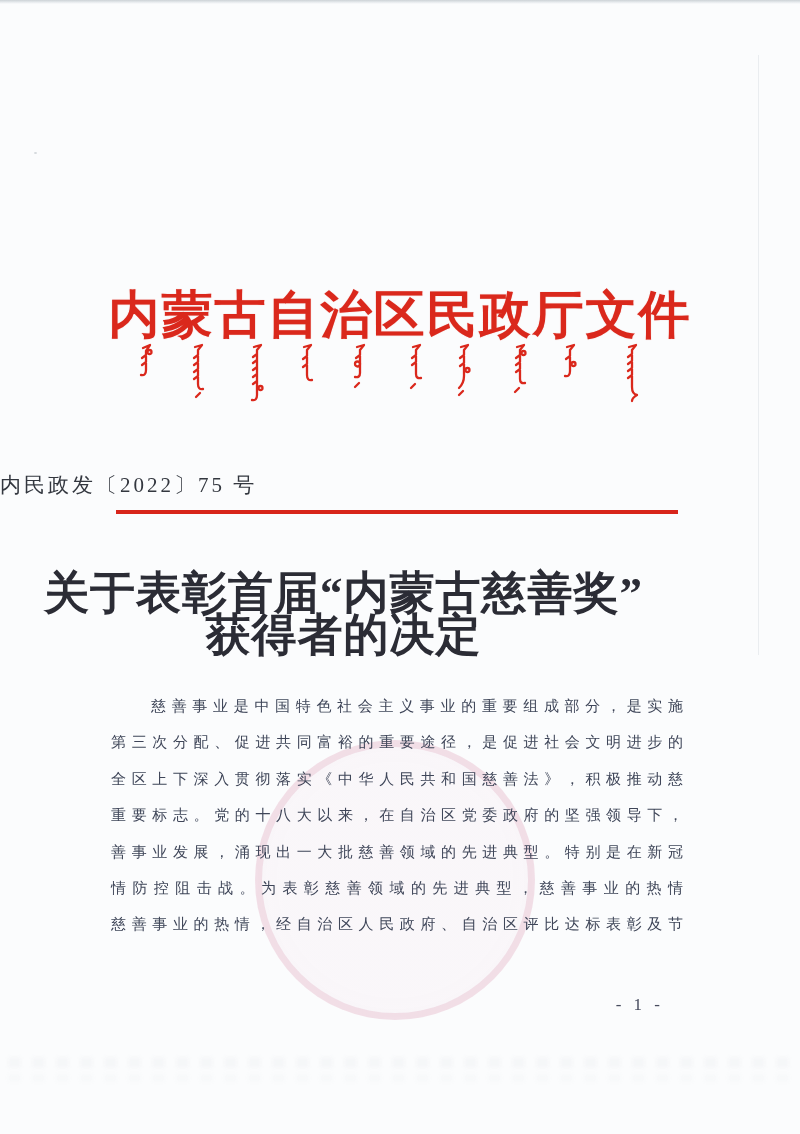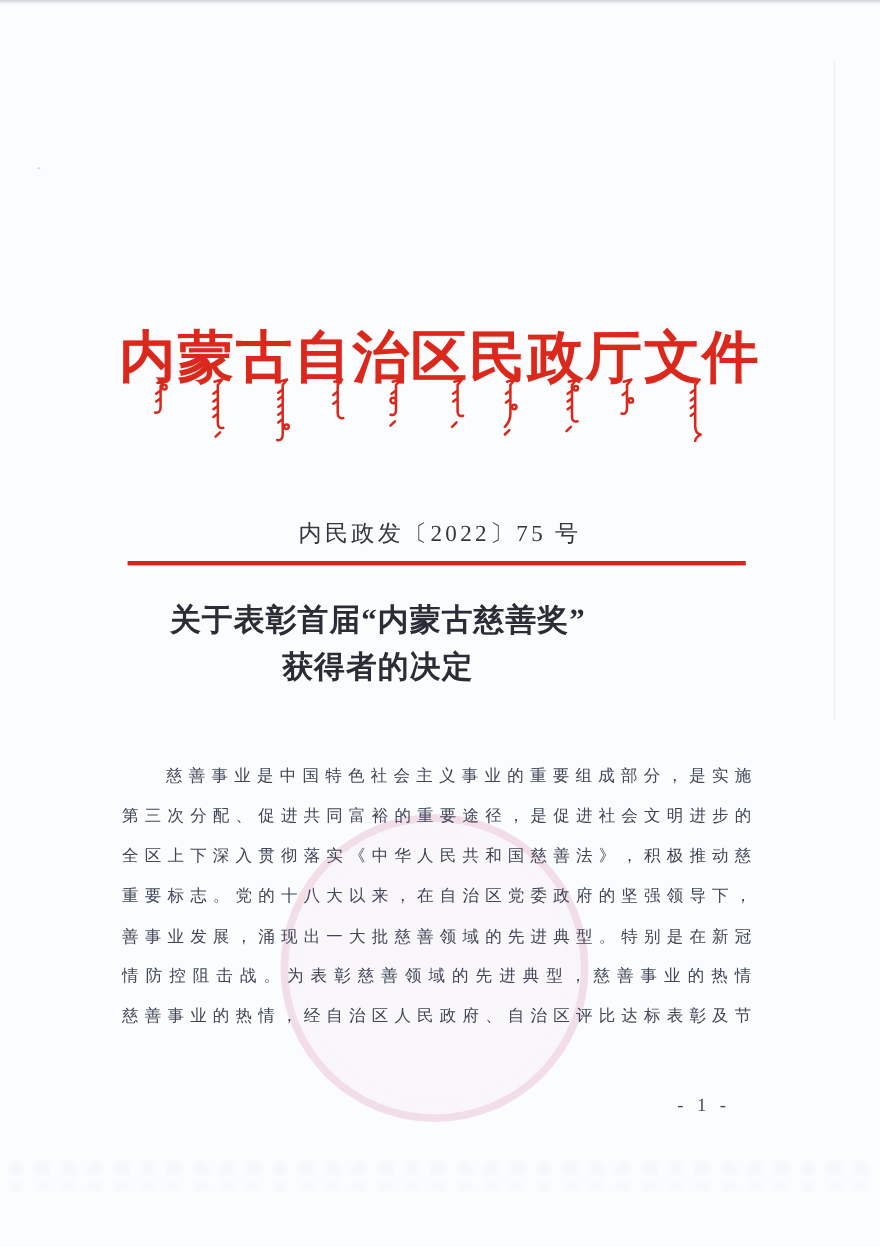--- a/index.html
+++ b/index.html
@@ -48,45 +48,43 @@
   }
   
   .header-title{
     position:absolute;left:0;top:281px;width:800px;
     text-align:center;
     font-size:51px;font-weight:700;
     letter-spacing:2px;
     color:var(--red);
     z-index:1;
     text-shadow:0 0 1px rgba(218,40,28,.4);
-    margin-top:10px;
   }
   .mongolian{
     position:absolute;left:111px;top:343px;width:560px;height:64px;z-index:1;
   }
   .mongolian path, .mongolian circle{
     stroke:var(--red);stroke-width:2.3;fill:none;
     stroke-linecap:round;stroke-linejoin:round;
   }
   
   .doc-number{
     position:absolute;left:0;top:471px;width:800px;
-    text-align:center;
     font-size:21px;letter-spacing:3px;
     color:#33373f;z-index:1;
   }
   .red-line{
     position:absolute;left:116px;top:510px;width:562px;height:4px;
     background:var(--red-line);z-index:1;
   }
   
   .doc-title{
-    position:absolute;left:0;top:544px;width:687px;
+    position:absolute;left:0;top:572px;width:687px;
     text-align:center;
-    font-size:28px;font-weight:700;line-height:42px;
+    font-size:45px;font-weight:700;line-height:42px;
     letter-spacing:1px;
     color:var(--title-ink);z-index:1;
   }
   
   .body-block{
     position:absolute;left:111px;top:688px;width:572px;z-index:1;
     color:var(--body-ink);
     font-size:15px;
   }
   .body-line{

